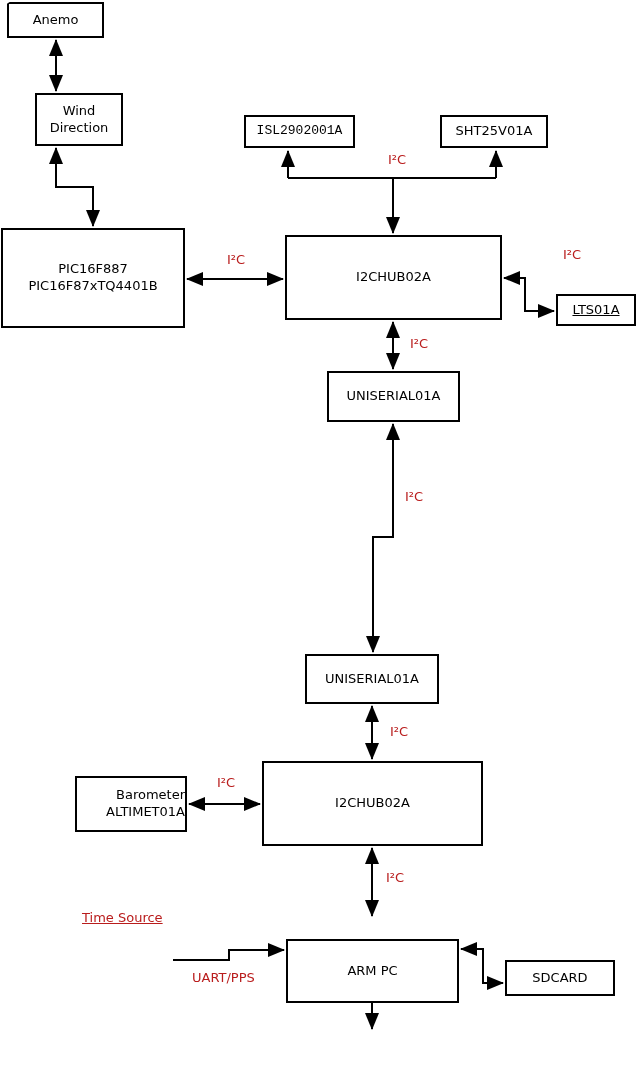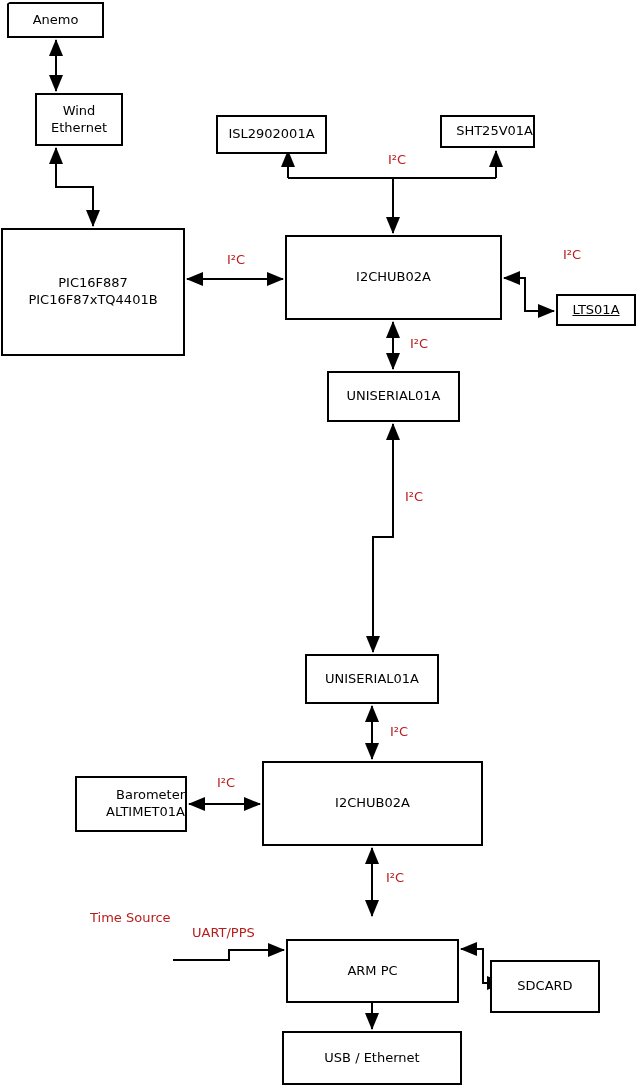--- a/index.html
+++ b/index.html
@@ -39,44 +39,44 @@
   }
   .edge-label {
     position: absolute;
     font-size: 13px;
     color: #b91c1c;
     white-space: nowrap;
   }
   
   .n-anemo       { left: 7px;   top: 2px;    width: 97px;  height: 36px; }
   .n-wind        { left: 6px;   top: 93px;   width: 88px; height: 53px; margin-left: 29px; }
-  .n-pic         { left: 1px;   top: 228px;  width: 184px; height: 128px; }
-  .n-isl         { left: 216px; top: 115px;  width: 111px; height: 39px; }
-  .n-sht         { left: 440px; top: 115px;  width: 95px; height: 33px; align-items: flex-end; }
+  .n-pic         { left: 1px;   top: 228px;  width: 184px; height: 100px; }
+  .n-isl         { left: 244px; top: 115px;  width: 111px; height: 33px; font-family: Liberation Mono, monospace; }
+  .n-sht         { left: 440px; top: 115px;  width: 108px; height: 33px; }
   .n-hub1        { left: 285px; top: 235px;  width: 217px; height: 85px; }
   .n-lts         { left: 556px; top: 294px;  width: 80px;  height: 32px; text-decoration: underline; }
   .n-uni1        { left: 327px; top: 371px;  width: 133px; height: 51px; }
   .n-uni2        { left: 305px; top: 654px;  width: 134px; height: 50px; }
   .n-baro        { left: 75px;  top: 776px;  width: 112px; height: 56px; align-items: flex-end; }
   .n-hub2        { left: 262px; top: 761px;  width: 221px; height: 85px; }
   .n-gps         { left: 67px;  top: 936px;  width: 106px; height: 47px; }
   .n-armpc       { left: 286px; top: 918px;  width: 173px; height: 64px; margin-top: 21px; }
-  .n-sdcard      { left: 490px; top: 960px;  width: 110px; height: 53px; }
+  .n-sdcard      { left: 505px; top: 960px;  width: 110px; height: 36px; }
   .n-usb         { left: 282px; top: 1031px; width: 180px; height: 54px; }
   
   .l-bus         { left: 388px; top: 152px; }
   .l-pic-hub     { left: 227px; top: 252px; }
   .l-lts         { left: 563px; top: 247px; }
   .l-hub1-uni    { left: 410px; top: 336px; }
   .l-uni-uni     { left: 405px; top: 489px; }
   .l-uni-hub2    { left: 390px; top: 724px; }
   .l-baro        { left: 217px; top: 775px; }
   .l-hub2-arm    { left: 386px; top: 870px; }
-  .l-time-source { left: 90px;  top: 910px; }
-  .l-uart-pps    { left: 192px; top: 925px; }
+  .l-time-source { left: 82px;  top: 910px; text-decoration: underline; }
+  .l-uart-pps    { left: 192px; top: 970px; }
 </style>
 </head>
 <body>
 
 <div class="canvas">
 
   <svg class="wires" viewBox="0 0 640 1089" xmlns="http://www.w3.org/2000/svg">
     <defs>
       <marker id="arr" markerWidth="8.5" markerHeight="7" refX="8" refY="3.5" orient="auto-start-reverse" markerUnits="strokeWidth">
         <path d="M0,0 L8.5,3.5 L0,7 Z" fill="#000000"></path>
@@ -101,21 +101,21 @@
       <path d="M372,984 L372,1029" marker-start="url(#arr)" marker-end="url(#arr)"></path>
     </g>
   </svg>
 
   <div class="node n-anemo">
     <span>Anemo</span>
   </div>
 
   <div class="node n-wind">
     <span>Wind</span>
-    <span>Ethernet</span>
+    <span>Direction</span>
   </div>
 
   <div class="node n-pic">
     <span>PIC16F887</span>
     <span>PIC16F87xTQ4401B</span>
   </div>
 
   <div class="node n-isl">
     <span>ISL2902001A</span>
   </div>
@@ -151,23 +151,20 @@
 
 
   <div class="node n-armpc">
     <span>ARM PC</span>
   </div>
 
   <div class="node n-sdcard">
     <span>SDCARD</span>
   </div>
 
-  <div class="node n-usb">
-    <span>USB / Ethernet</span>
-  </div>
 
   <span class="edge-label l-bus">I²C</span>
   <span class="edge-label l-pic-hub">I²C</span>
   <span class="edge-label l-lts">I²C</span>
   <span class="edge-label l-hub1-uni">I²C</span>
   <span class="edge-label l-uni-uni">I²C</span>
   <span class="edge-label l-uni-hub2">I²C</span>
   <span class="edge-label l-baro">I²C</span>
   <span class="edge-label l-hub2-arm">I²C</span>
   <span class="edge-label l-time-source">Time Source</span>

